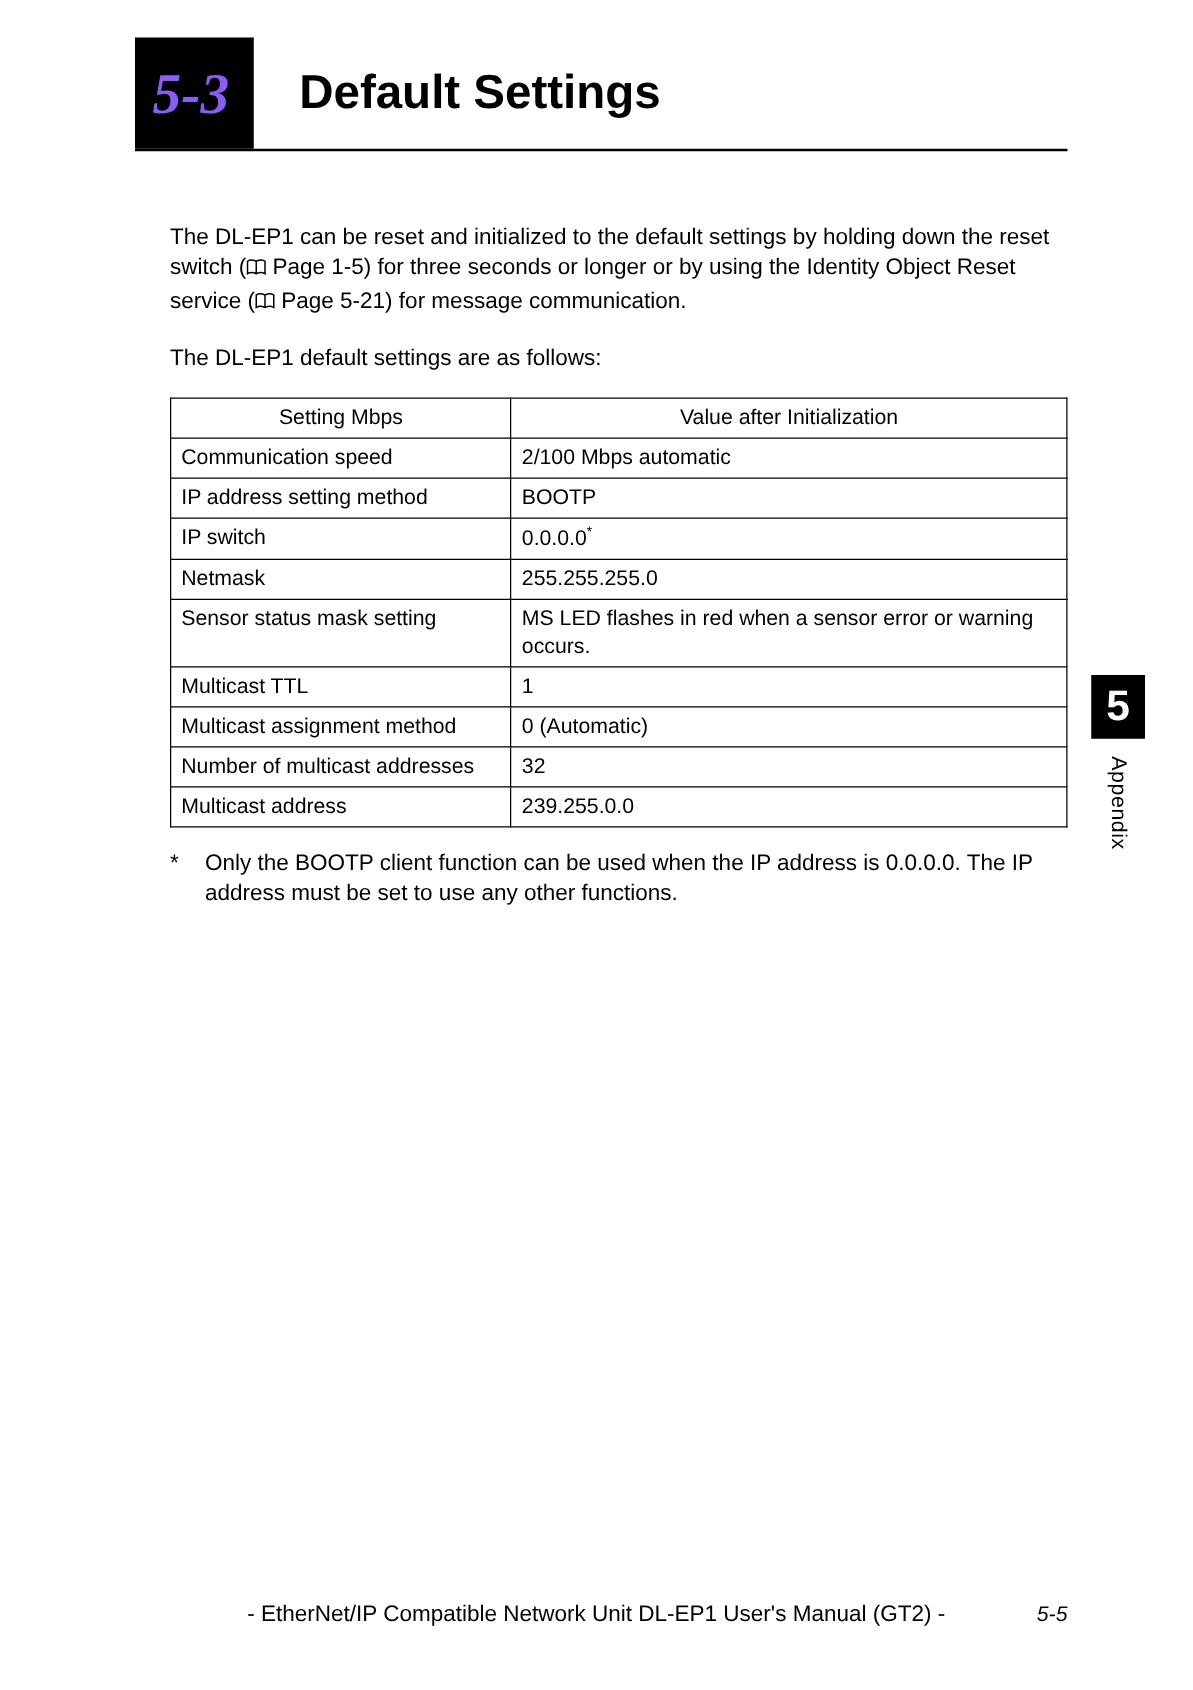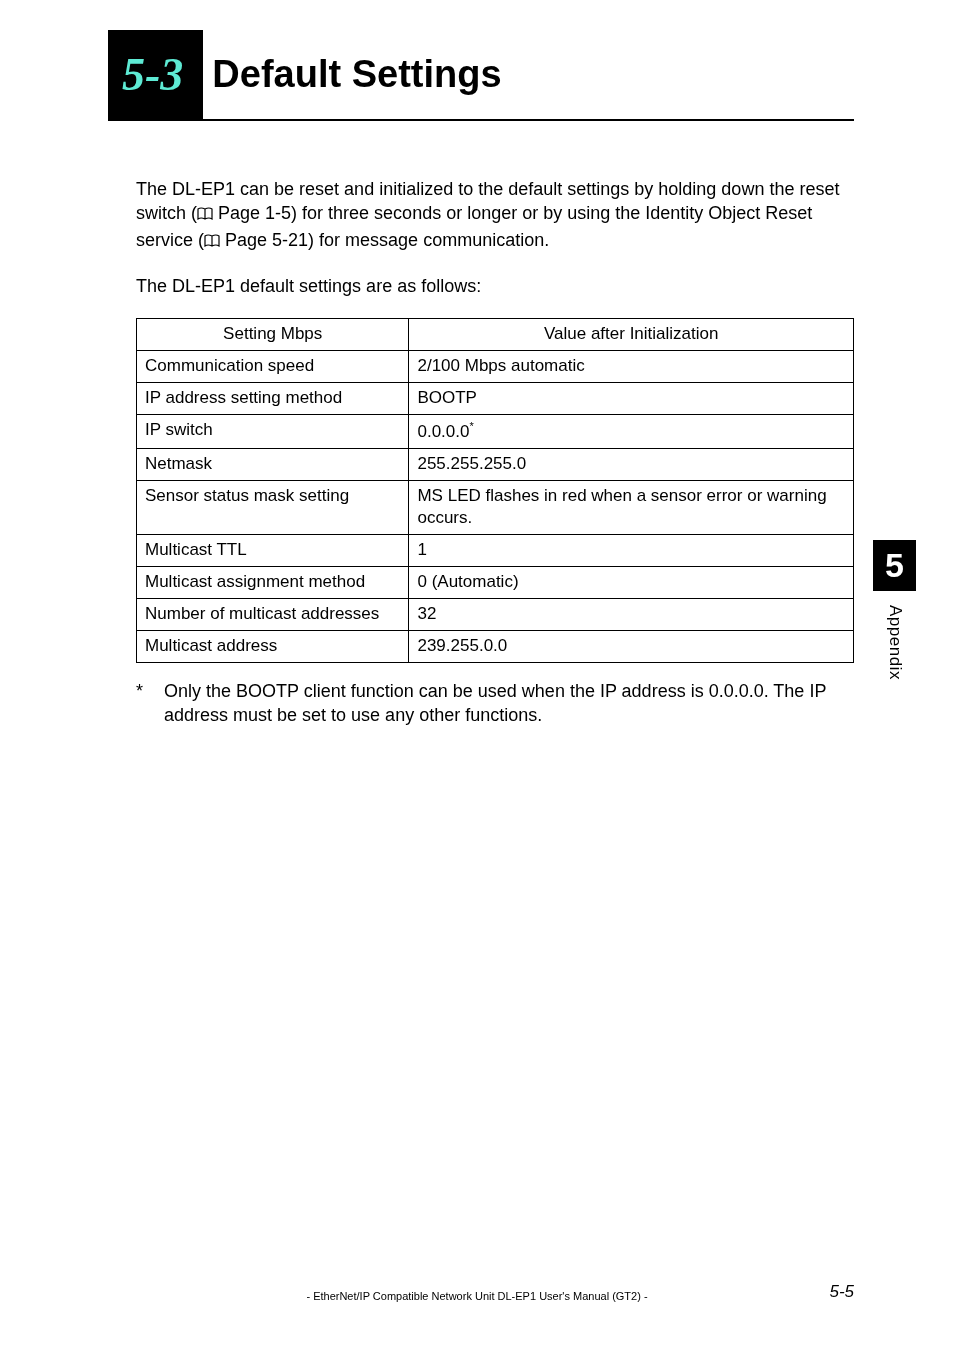--- a/index.html
+++ b/index.html
@@ -15,34 +15,34 @@
       background: #fff;
       position: relative;
     }
     .header-section {
       display: flex;
       align-items: stretch;
       margin-top: 30px;
     }
     .section-number-box {
       background: #000;
-      color: #5eead4;
+      color: #8b5cf6;
       font-style: italic;
       font-weight: bold;
       font-size: 46px;
       padding: 18px 20px 18px 14px;
       margin-left: 108px;
       display: flex;
       align-items: center;
       font-family: Georgia, 'Times New Roman', serif;
     }
     .section-title {
       font-size: 38px;
       font-weight: bold;
-      padding-left: 9px;
+      padding-left: 36px;
       display: flex;
       align-items: center;
     }
     .header-underline {
       border-bottom: 2px solid #000;
       margin-left: 108px;
       margin-right: 100px;
     }
     .content {
       margin: 0 100px 0 136px;
@@ -117,21 +117,21 @@
       font-size: 17px;
       margin-top: 14px;
       letter-spacing: 0.5px;
     }
     .footer {
       position: absolute;
       bottom: 50px;
       left: 0;
       width: 100%;
       text-align: center;
-      font-size: 11px;
+      font-size: 18px;
     }
     .footer-page {
       position: absolute;
       right: 100px;
       bottom: 50px;
       font-style: italic;
       font-size: 17px;
     }
     .sup-star {
       font-size: 11px;

